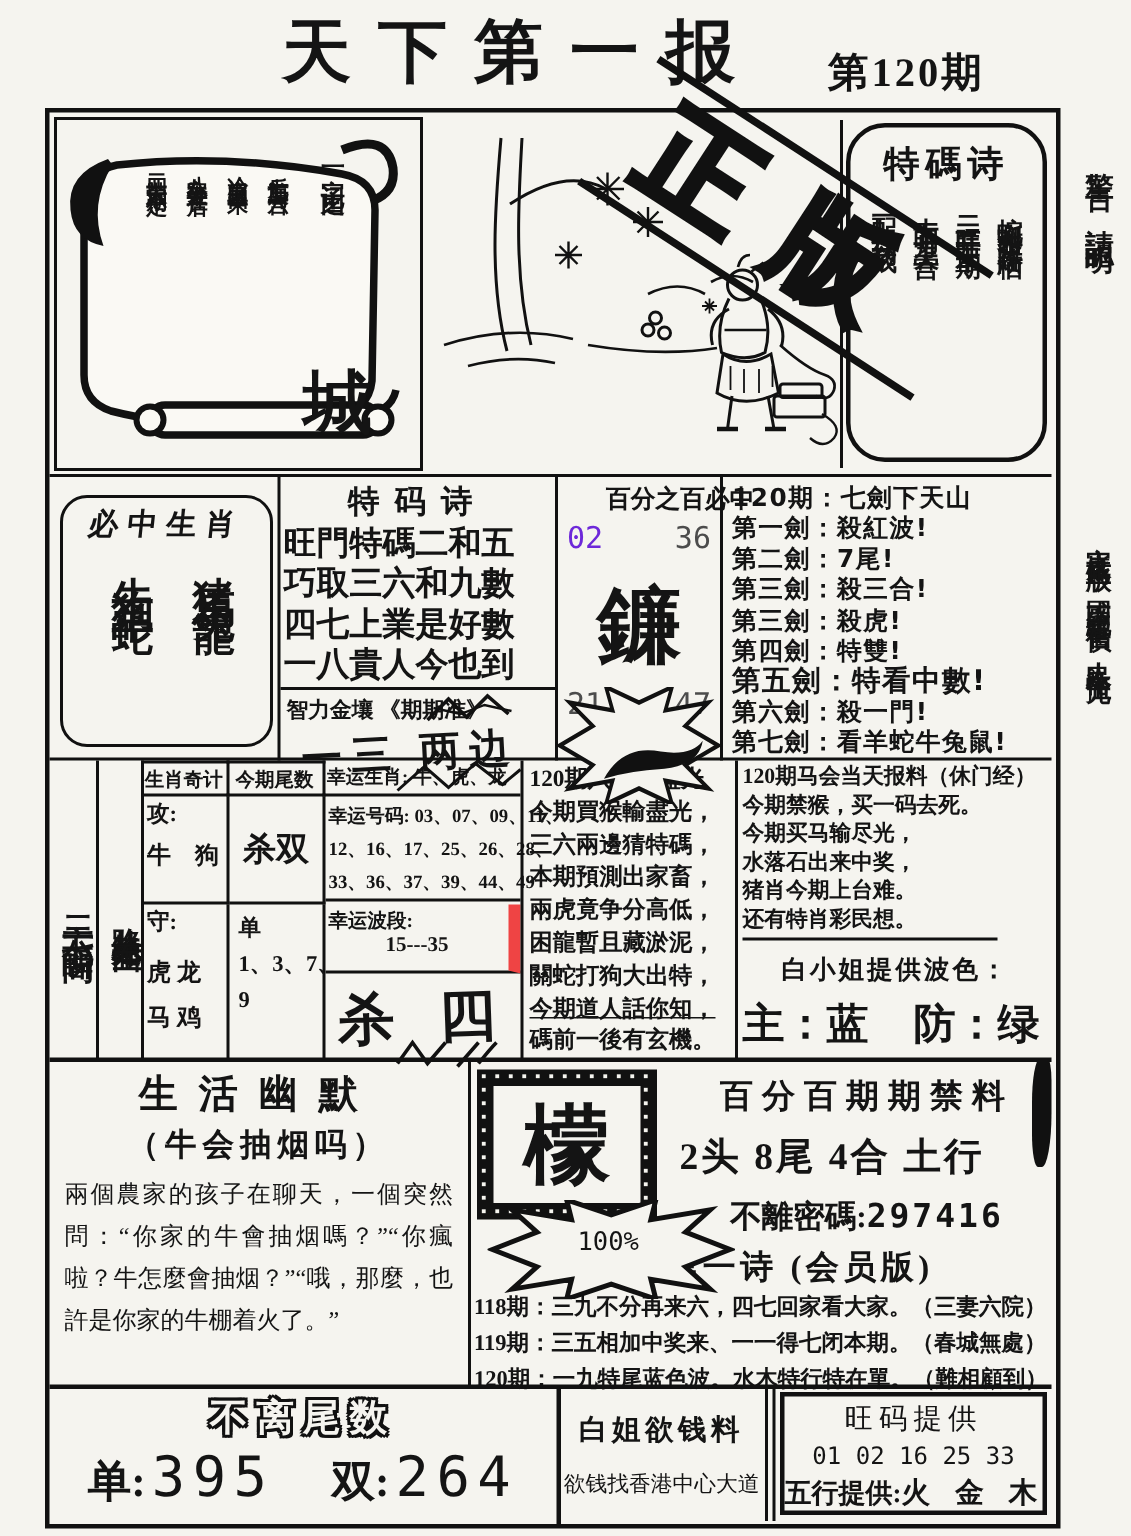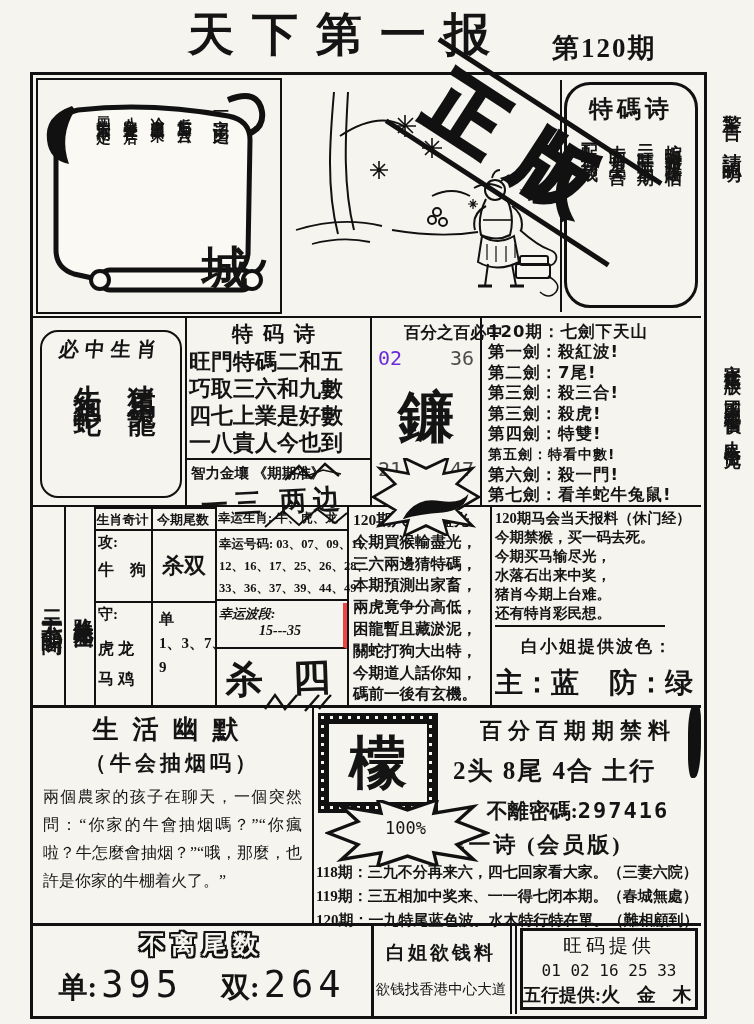--- a/index.html
+++ b/index.html
@@ -152,21 +152,21 @@
 
   <div class="abs" style="left:447px;top:0;height:189px;border-left:2px solid #111;"></div>
 
   <div class="abs sans" style="left:455px;top:4px;width:212px;">
     <div class="b" style="font-size:16.5px;line-height:20.4px;letter-spacing:1px;white-space:nowrap;">120期：七劍下天山</div>
     <div class="b" style="font-size:16.5px;line-height:20.4px;letter-spacing:1px;white-space:nowrap;">第一劍：殺紅波!</div>
     <div class="b" style="font-size:16.5px;line-height:20.4px;letter-spacing:1px;white-space:nowrap;">第二劍：7尾!</div>
     <div class="b" style="font-size:16.5px;line-height:20.4px;letter-spacing:1px;white-space:nowrap;">第三劍：殺三合!</div>
     <div class="b" style="font-size:16.5px;line-height:20.4px;letter-spacing:1px;white-space:nowrap;">第三劍：殺虎!</div>
     <div class="b" style="font-size:16.5px;line-height:20.4px;letter-spacing:1px;white-space:nowrap;">第四劍：特雙!</div>
-    <div class="b" style="font-size:14px;line-height:20.4px;letter-spacing:1px;white-space:nowrap;">第五劍：特看中數!</div>
+    <div class="b" style="font-size:19px;line-height:20.4px;letter-spacing:1px;white-space:nowrap;">第五劍：特看中數!</div>
     <div class="b" style="font-size:16.5px;line-height:20.4px;letter-spacing:1px;white-space:nowrap;">第六劍：殺一門!</div>
     <div class="b" style="font-size:16.5px;line-height:20.4px;letter-spacing:1px;white-space:nowrap;">第七劍：看羊蛇牛兔鼠!</div>
   </div>
 </div>
 
 <div class="abs" style="left:33px;top:505px;width:668px;height:200px;border-top:2px solid #111;">
 
   <div class="abs vt b ctr" style="left:4px;top:8px;font-size:21px;line-height:30px;letter-spacing:4px;height:188px;">二六二七一瞬間</div>
   <div class="abs" style="left:31px;top:0;height:200px;border-left:2px solid #111;"></div>
   <div class="abs vt b ctr" style="left:36px;top:6px;font-size:20px;line-height:30px;letter-spacing:2px;height:192px;">路从绝处开生面</div>
@@ -195,41 +195,41 @@
   <div class="abs cell" style="left:61px;top:96px;width:59px;height:104px;border-right:2px solid #111;padding:2px 4px;">
     <div class="b" style="font-size:15px;">守:</div>
     <div class="b" style="font-size:16px;margin-top:10px;white-space:pre;line-height:30px;">虎 龙
 马 鸡</div>
   </div>
   <div class="abs cell" style="left:120px;top:96px;width:64px;height:104px;border-right:2px solid #111;padding:4px 6px;">
     <div class="b" style="font-size:15px;white-space:pre;line-height:24px;">单
 1、3、7、
 9</div>
   </div>
-  <div class="abs cell" style="left:184px;top:96px;width:130px;height:46px;border-bottom:2px solid #111;border-right:4px solid #ef4444;padding:2px;font-style:italic;">
+  <div class="abs cell" style="left:184px;top:96px;width:130px;height:46px;border-bottom:2px solid #111;border-right:8px solid #ef4444;padding:2px;">
     <div class="b" style="font-size:13px;">幸运波段:</div>
     <div class="b ctr" style="font-size:14px;">15---35</div>
   </div>
   <div class="abs" style="left:192px;top:146px;font-size:38px;font-weight:bold;letter-spacing:10px;transform:rotate(-2deg);white-space:nowrap;">杀 四</div>
   <svg class="abs" width="70" height="22" viewBox="0 0 70 22" style="left:230px;top:184px;" fill="none" stroke="#111" stroke-width="2.4">
     <polyline points="2,18 12,4 22,18 34,4"></polyline>
     <path d="M42,20 l14,-16 M56,18 q8,-10 12,-14"></path>
   </svg>
 
   <div class="abs" style="left:314px;top:0;height:200px;border-left:2px solid #111;"></div>
 
   <div class="abs" style="left:320px;top:2px;width:140px;">
     <div class="b" style="font-size:15.5px;line-height:21.8px;white-space:nowrap;">120期八句輸盡光</div>
     <div class="b" style="font-size:15.5px;line-height:21.8px;white-space:nowrap;">今期買猴輸盡光，</div>
     <div class="b" style="font-size:15.5px;line-height:21.8px;white-space:nowrap;">三六兩邊猜特碼，</div>
     <div class="b" style="font-size:15.5px;line-height:21.8px;white-space:nowrap;">本期預測出家畜，</div>
     <div class="b" style="font-size:15.5px;line-height:21.8px;white-space:nowrap;">兩虎竟争分高低，</div>
     <div class="b" style="font-size:15.5px;line-height:21.8px;white-space:nowrap;">困龍暫且藏淤泥，</div>
     <div class="b" style="font-size:15.5px;line-height:21.8px;white-space:nowrap;">關蛇打狗大出特，</div>
-    <div class="b" style="font-size:15.5px;line-height:21.8px;white-space:nowrap;">今期道人話你知，</div>
+    <div class="b" style="font-size:15.5px;line-height:21.8px;white-space:nowrap;text-decoration:underline;">今期道人話你知，</div>
     <div class="b" style="font-size:15.5px;line-height:21.8px;white-space:nowrap;">碼前一後有玄機。</div>
   </div>
 
   <div class="abs" style="left:457px;top:0;height:200px;border-left:2px solid #111;"></div>
 
   <div class="abs" style="left:462px;top:2px;width:204px;">
     <div class="b" style="font-size:14.5px;line-height:19px;white-space:nowrap;">120期马会当天报料（休门经）</div>
     <div class="b" style="font-size:14.5px;line-height:19px;white-space:nowrap;">今期禁猴，买一码去死。</div>
     <div class="b" style="font-size:14.5px;line-height:19px;white-space:nowrap;">今期买马输尽光，</div>
     <div class="b" style="font-size:14.5px;line-height:19px;white-space:nowrap;">水落石出来中奖，</div>

